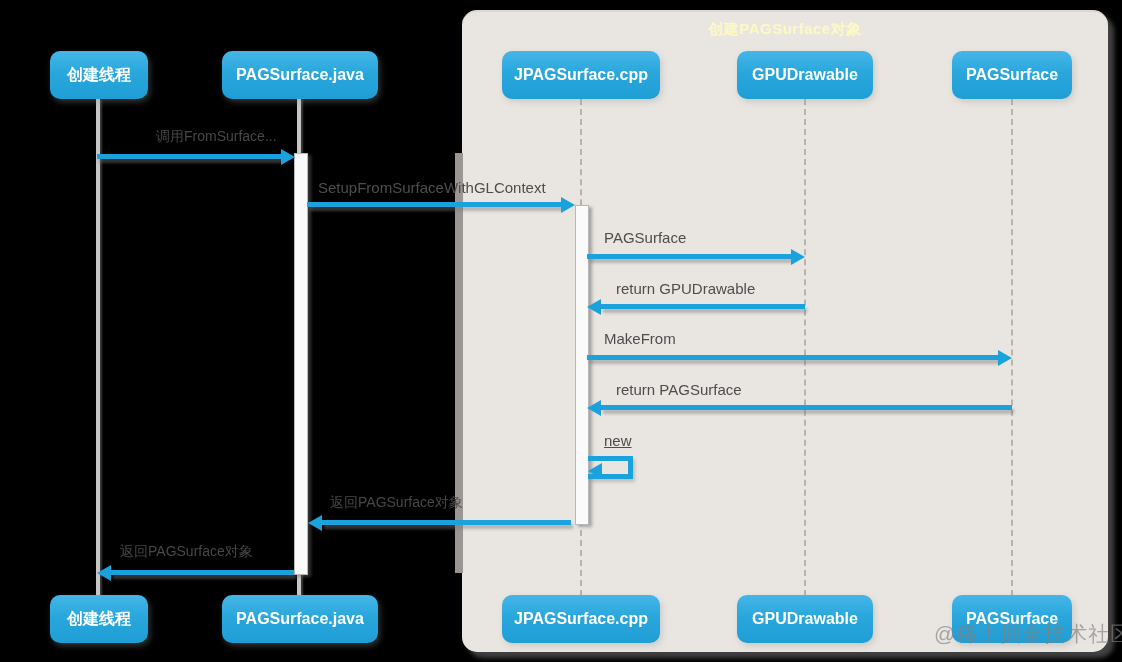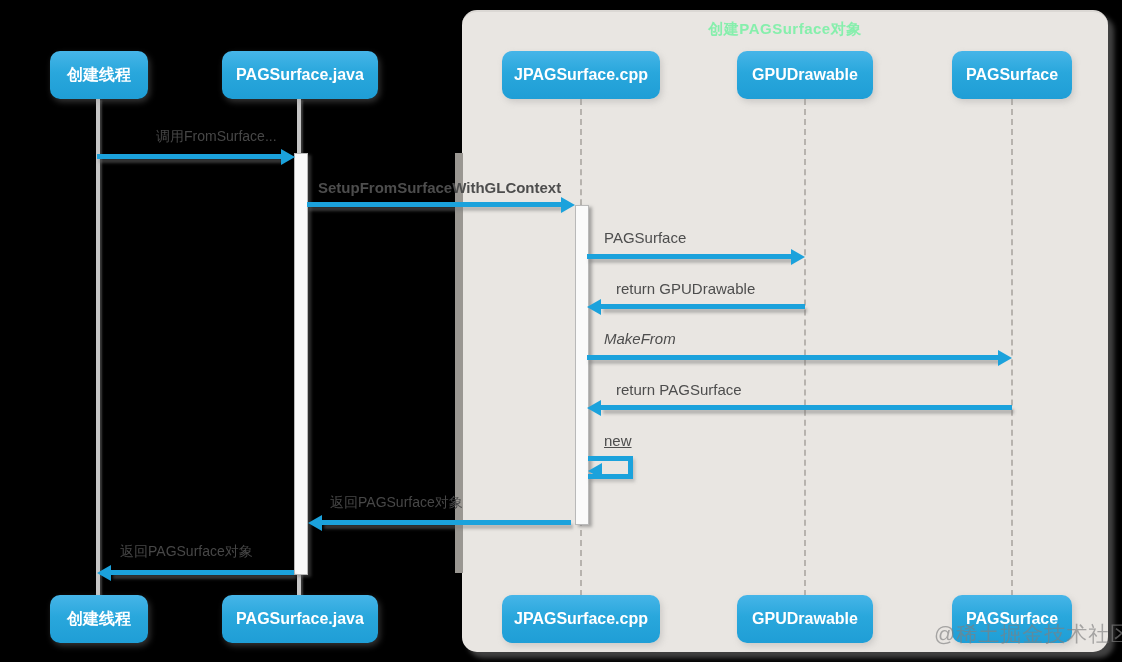--- a/index.html
+++ b/index.html
@@ -11,21 +11,21 @@
   .stage{position:absolute;left:0;top:0;width:1122px;height:662px;}
   
   .frame{
     position:absolute;left:462px;top:10px;width:646px;height:640px;
     background:#e9e6e2;border-radius:15px;
     border-top:2px solid #dbd8d4;
     box-shadow:6px 6px 5px rgba(120,120,120,.55);
   }
   .frame-title{
     position:absolute;left:462px;top:20px;width:646px;text-align:center;
-    font-size:15px;font-weight:bold;color:#86efac;letter-spacing:.5px;
+    font-size:15px;font-weight:bold;color:#fef9c3;letter-spacing:.5px;
   }
   
   .actor{
     position:absolute;height:48px;border-radius:10px;
     background:linear-gradient(180deg,#46b5e8 0%,#29a7dc 45%,#1f9ed6 100%);
     color:#fff;font-weight:bold;font-size:16px;
     display:flex;align-items:center;justify-content:center;
     box-shadow:2px 3px 6px rgba(150,150,150,.35);
     white-space:nowrap;
   }
@@ -95,33 +95,33 @@
 
   <div class="edge-strip"></div>
 
   <div class="activation" style="left:294px;top:153px;height:420px;"></div>
   <div class="activation" style="left:575px;top:205px;height:318px;"></div>
 
   <div class="mlabel dark" style="left:112px;top:128px;margin-left:44px;">调用FromSurface...</div>
   <div class="mline" style="left:97px;top:154px;width:184px;"></div>
   <div class="head-r" style="left:281px;top:149px;"></div>
 
-  <div class="mlabel" style="left:318px;top:179px;font-weight:bold;">SetupFromSurfaceWithGLContext</div>
+  <div class="mlabel" style="left:318px;top:179px;">SetupFromSurfaceWithGLContext</div>
   <div class="mline" style="left:307px;top:202px;width:255px;"></div>
   <div class="head-r" style="left:561px;top:197px;"></div>
 
   <div class="mlabel" style="left:604px;top:229px;">PAGSurface</div>
   <div class="mline" style="left:587px;top:254px;width:204px;"></div>
   <div class="head-r" style="left:791px;top:249px;"></div>
 
   <div class="mlabel" style="left:616px;top:280px;text-align:center;">return GPUDrawable</div>
   <div class="head-l" style="left:587px;top:299px;"></div>
   <div class="mline" style="left:601px;top:304px;width:204px;"></div>
 
-  <div class="mlabel" style="left:604px;top:330px;font-style:italic;">MakeFrom</div>
+  <div class="mlabel" style="left:604px;top:330px;">MakeFrom</div>
   <div class="mline" style="left:587px;top:355px;width:411px;"></div>
   <div class="head-r" style="left:998px;top:350px;"></div>
 
   <div class="mlabel" style="left:616px;top:381px;">return PAGSurface</div>
   <div class="head-l" style="left:587px;top:400px;"></div>
   <div class="mline" style="left:601px;top:405px;width:411px;"></div>
 
   <div class="mlabel" style="left:604px;top:432px;text-decoration:underline;">new</div>
   <div class="self-loop"></div>
   <div class="head-l" style="left:588px;top:463px;"></div>

